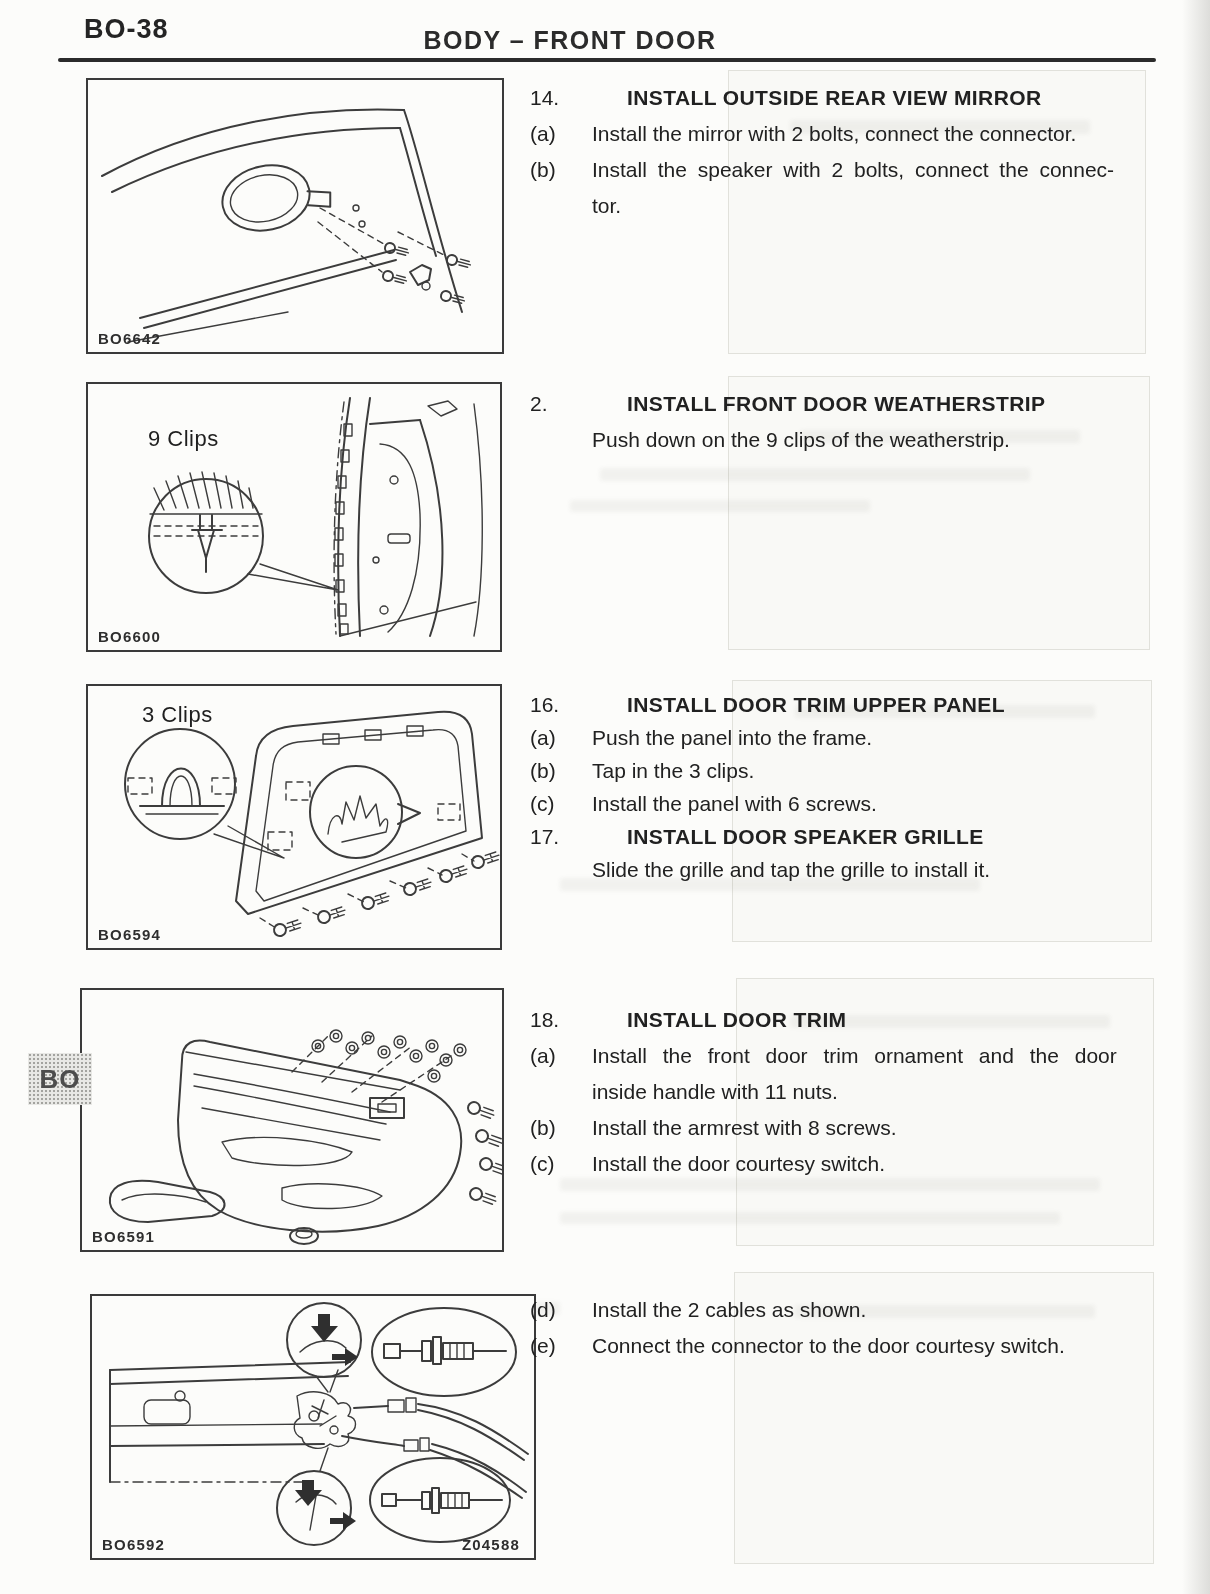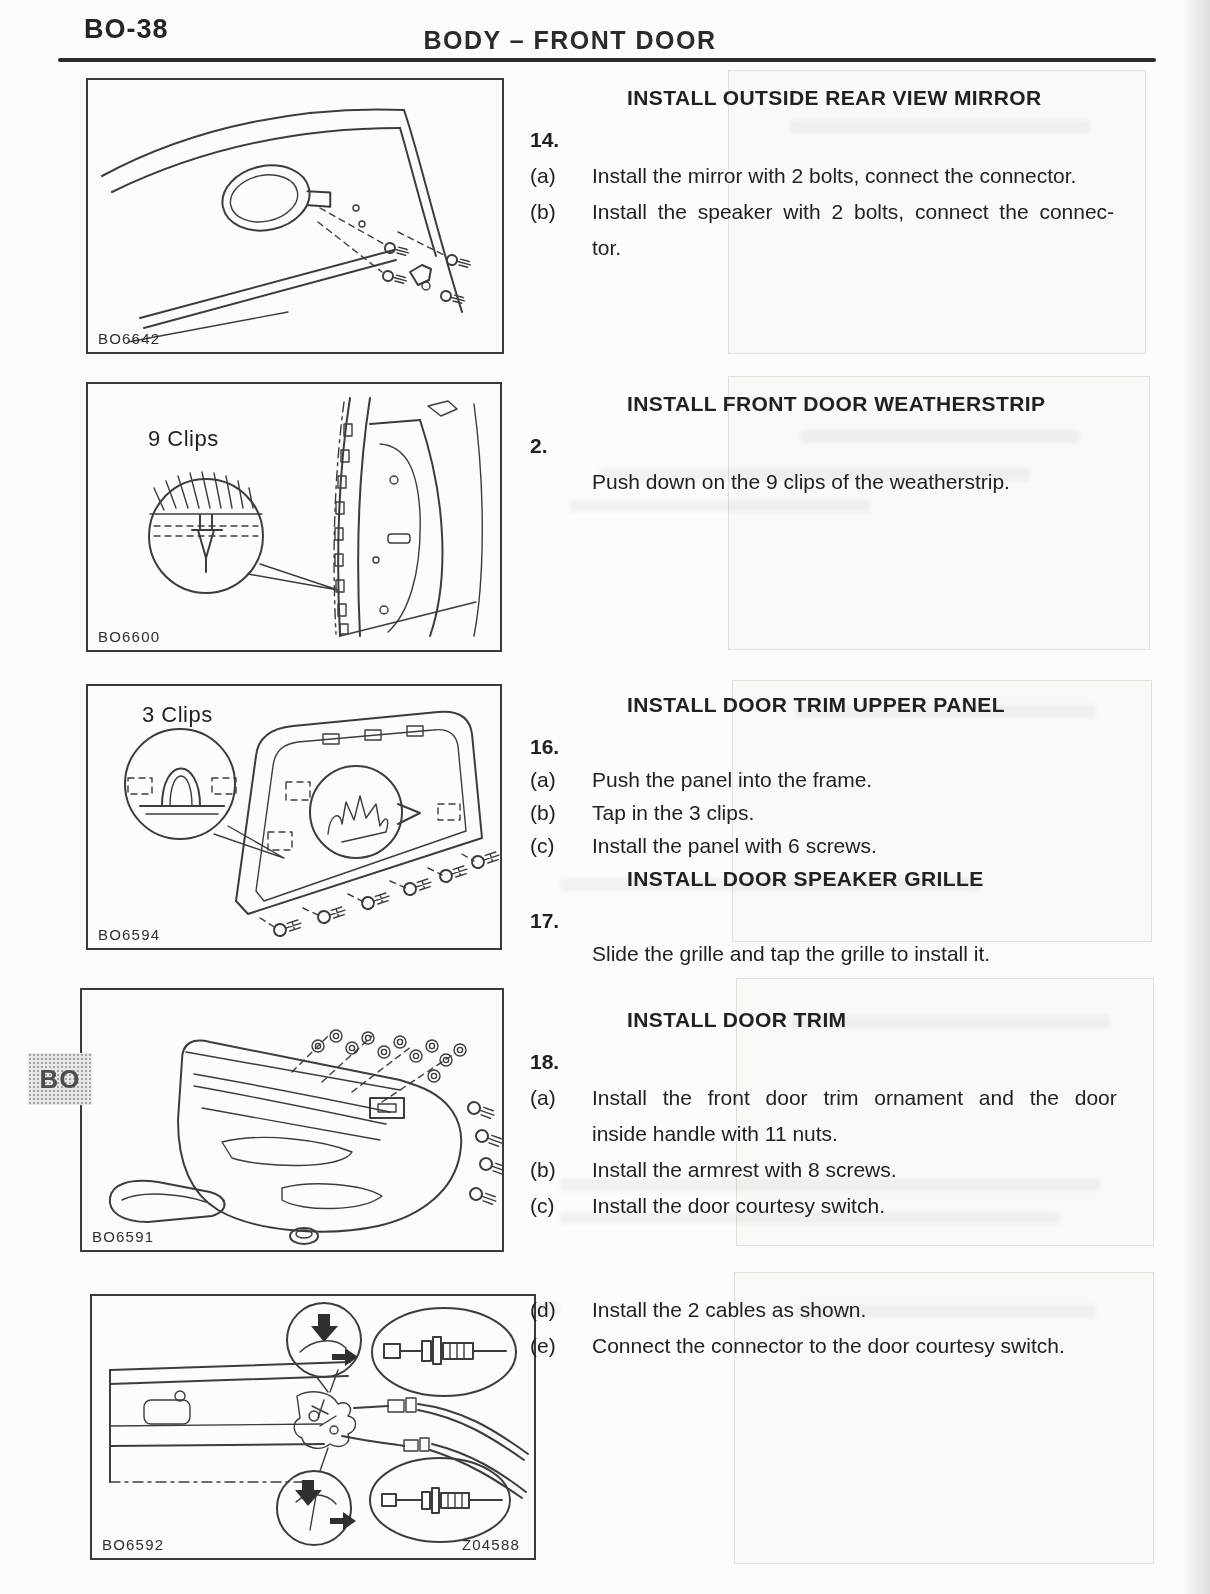--- a/index.html
+++ b/index.html
@@ -8,28 +8,28 @@
     background:#fcfcfa;overflow:hidden;
     font-family:"Liberation Sans",sans-serif;color:#242424;
   }
   
   .pageno{position:absolute;left:84px;top:14px;font-size:27px;font-weight:bold;letter-spacing:1px;}
   .htitle{position:absolute;left:0;right:70px;top:26px;text-align:center;font-size:25px;font-weight:bold;letter-spacing:1.5px;color:#2b2b2b;}
   .hrule{position:absolute;left:58px;top:58px;width:1098px;height:4px;background:#2b2b2b;border-radius:2px;}
   
   .figbox{position:absolute;border:2px solid #3a3a3a;background:#fcfcfa;}
   .figbox svg{position:absolute;left:0;top:0;}
-  .figcode{position:absolute;left:10px;bottom:5px;font-size:15px;font-weight:normal;letter-spacing:1.2px;color:#2e2e2e;}
+  .figcode{position:absolute;left:10px;bottom:5px;font-size:15px;font-weight:bold;letter-spacing:1.2px;color:#2e2e2e;}
   .figcode.right{left:auto;right:14px;}
   .callout-label{position:absolute;font-size:22px;color:#1f1f1f;letter-spacing:.5px;text-align:center;}
   
   .section{position:absolute;left:530px;width:656px;font-size:21px;line-height:36px;color:#212121;}
   .section.tight{line-height:33px;}
   .row{display:flex;}
-  .num{flex:0 0 62px;font-weight:bold;margin-top:42px;}
+  .num{flex:0 0 62px;font-weight:normal;}
   .lbl{flex:0 0 62px;}
   .txt{flex:1;}
   .title{font-weight:bold;letter-spacing:.4px;margin-left:35px;}
   .jspace{word-spacing:10px;}
   .jspace2{word-spacing:5px;}
   
   .botab{
     position:absolute;left:16px;top:1053px;width:64px;height:52px;
     background-color:#e8e8e5;
     background-image:radial-gradient(#a3a39f 1px,transparent 1.2px);

